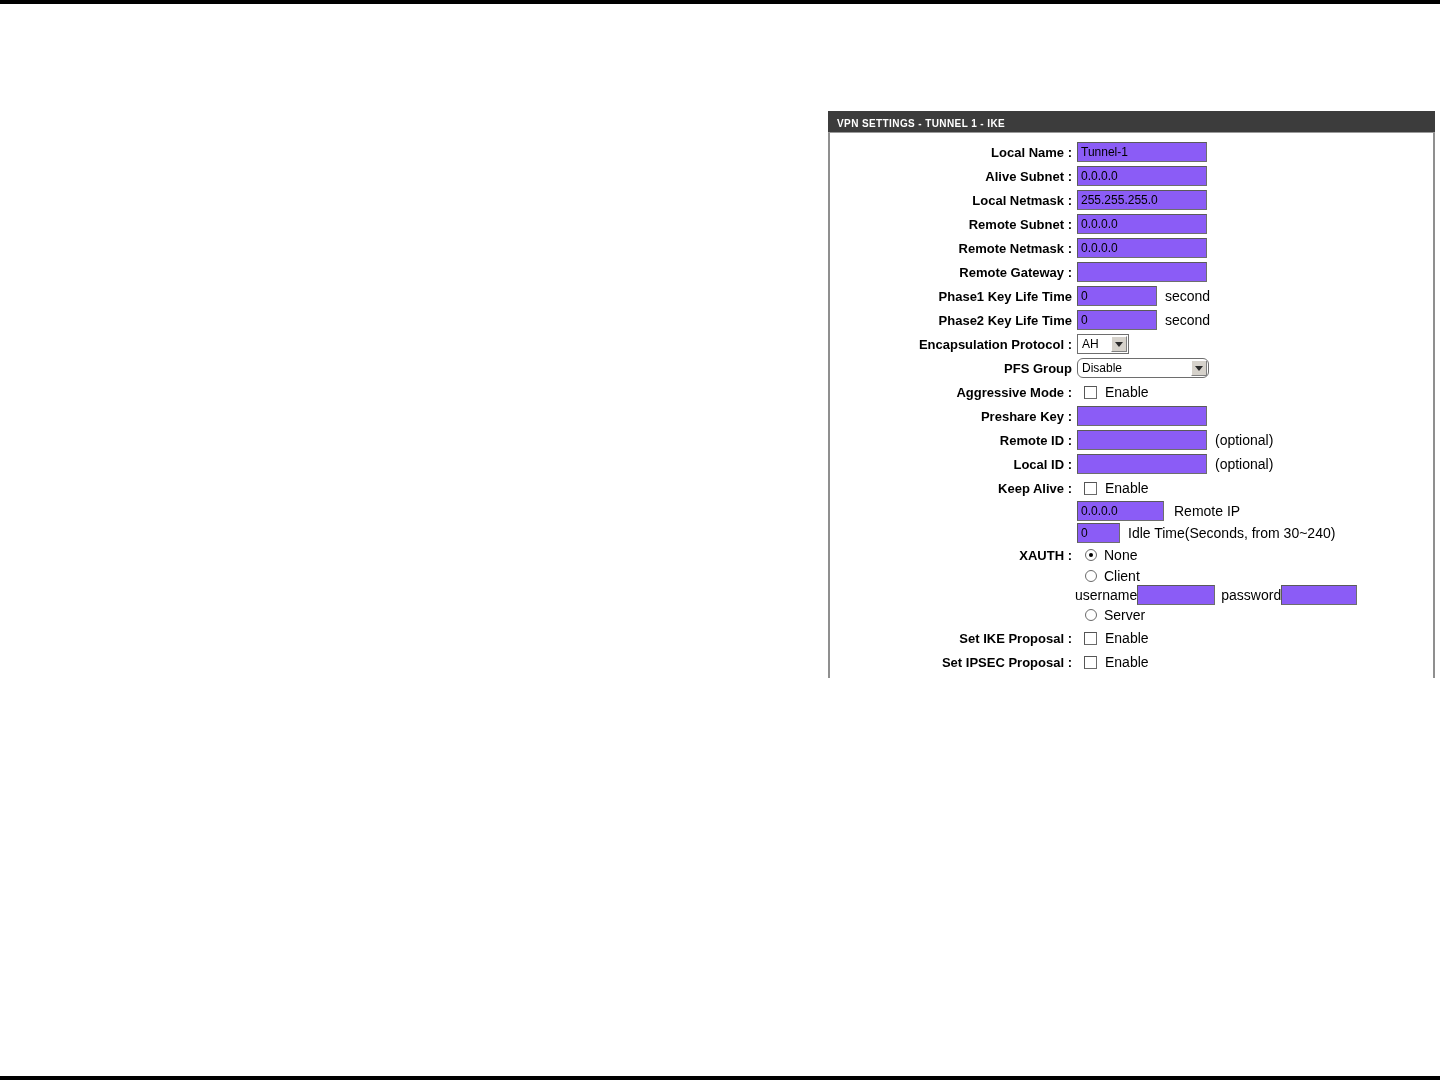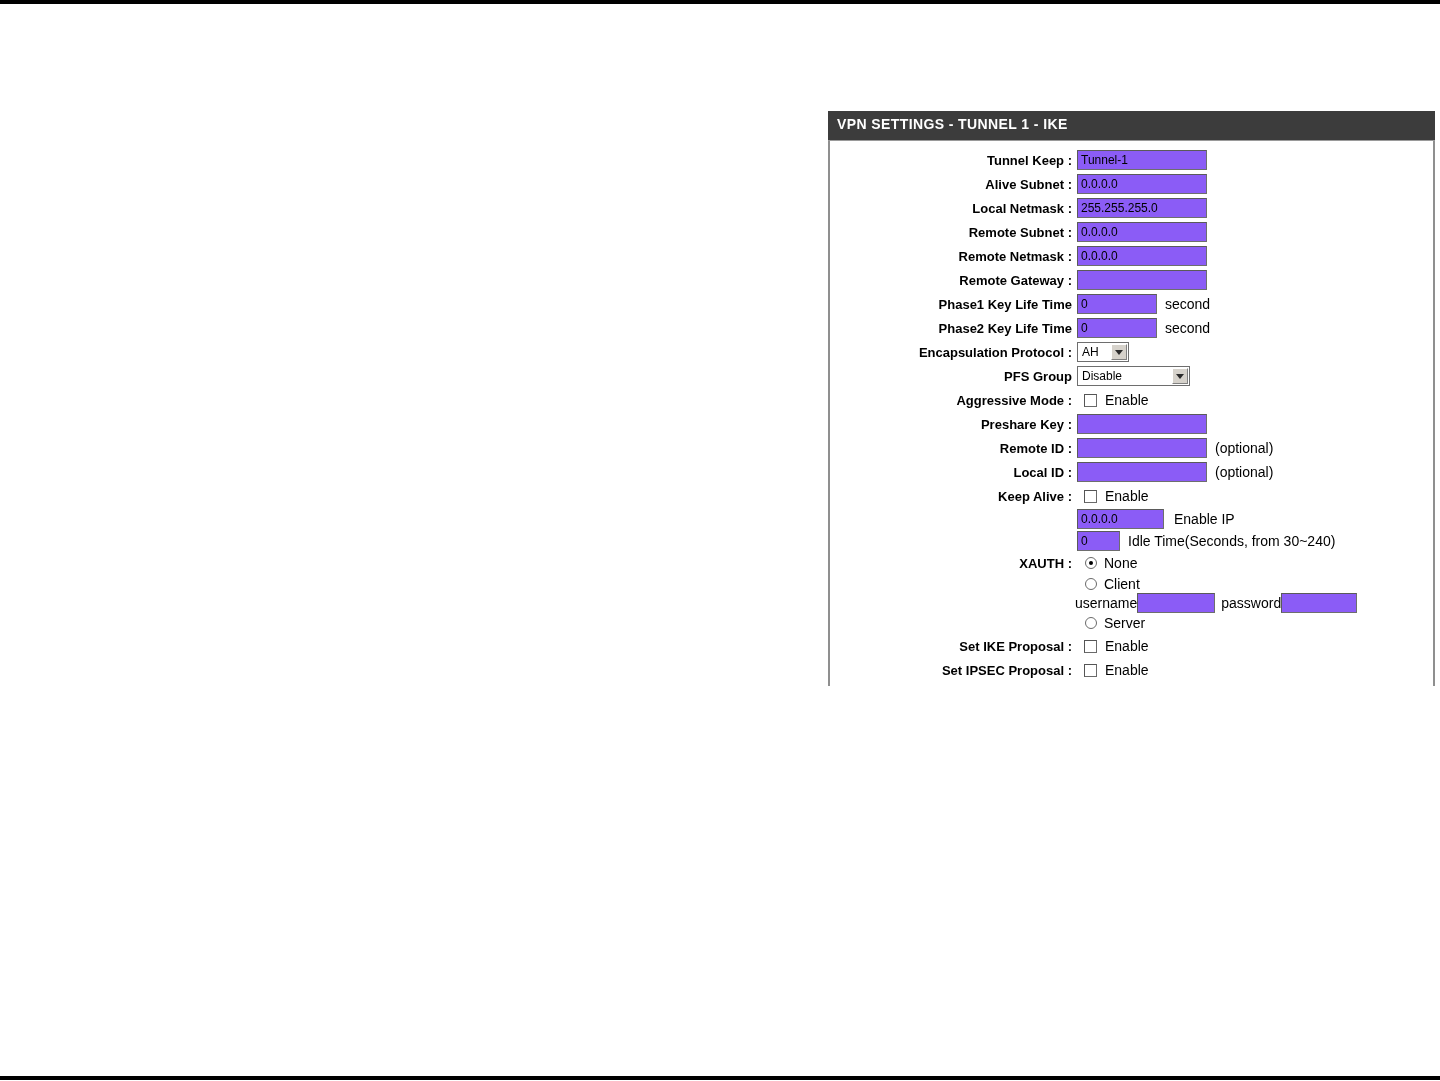--- a/index.html
+++ b/index.html
@@ -14,24 +14,24 @@
   .page-rule.top { top:0; height:4px; }
   .page-rule.bottom { bottom:1px; height:4px; }
 
   .panel {
     position:absolute;
     left:828px; top:111px;
     width:607px;
     background:#ffffff;
   }
   .panel-header {
-    height:30px;
+    height:22px;
     background:#3c3c3c;
     color:#ffffff;
-    font-size:14px;
+    font-size:10px;
     font-weight:bold;
     letter-spacing:0.4px;
     line-height:26px;
     padding-left:9px;
     border-bottom:1px solid #9a9a9a;
   }
   .panel-body {
     border-left:2px solid #8f8f8f;
     border-right:2px solid #8f8f8f;
     height:545px;
@@ -79,21 +79,21 @@
     position:relative;
     height:20px;
     border:1px solid #6e6e6e;
     background:#ffffff;
     display:flex;
     align-items:center;
     font-size:12px;
     padding-left:4px;
     cursor:default;
   }
-  .dd.w72 { width:52px; } .dd.w113 { width:113px; }
+  .dd.w72 { width:52px; } .dd.w113 { width:132px;border-radius:6px; }
   .dd-btn {
     position:absolute;
     right:1px; top:1px; bottom:1px;
     width:16px;
     background:#d6d2cb;
     border:1px solid #ffffff;
     border-right-color:#808080;
     border-bottom-color:#808080;
     display:flex; align-items:center; justify-content:center;
   }
@@ -139,21 +139,21 @@
 <body>
 
 <div class="page-rule top"></div>
 <div class="page-rule bottom"></div>
 
 <div class="panel">
   <div class="panel-header">VPN SETTINGS - TUNNEL 1 - IKE</div>
   <div class="panel-body">
 
     <div class="row">
-      <div class="lbl">Tunnel Keep :</div>
+      <div class="lbl">Local Name :</div>
       <div class="ctl">
           <input type="text" class="txt" value="Tunnel-1" style="">
         </div>
     </div>
 
     <div class="row">
       <div class="lbl">Alive Subnet :</div>
       <div class="ctl">
           <input type="text" class="txt" value="0.0.0.0" style="">
         </div>
@@ -259,21 +259,21 @@
       <div class="ctl">
         <span class="cb"></span>
         <span class="sub cb-label">Enable</span>
       </div>
     </div>
 
     <div class="row h22">
       <div class="lbl"></div>
       <div class="ctl">
         <input type="text" class="txt w87" value="0.0.0.0" style="">
-        <span class="sub gap10">Enable IP</span>
+        <span class="sub gap10">Remote IP</span>
       </div>
     </div>
 
     <div class="row h22">
       <div class="lbl"></div>
       <div class="ctl">
         <input type="text" class="txt w43" value="0" style="">
         <span class="sub gap8">Idle Time(Seconds, from 30~240)</span>
       </div>
     </div>

